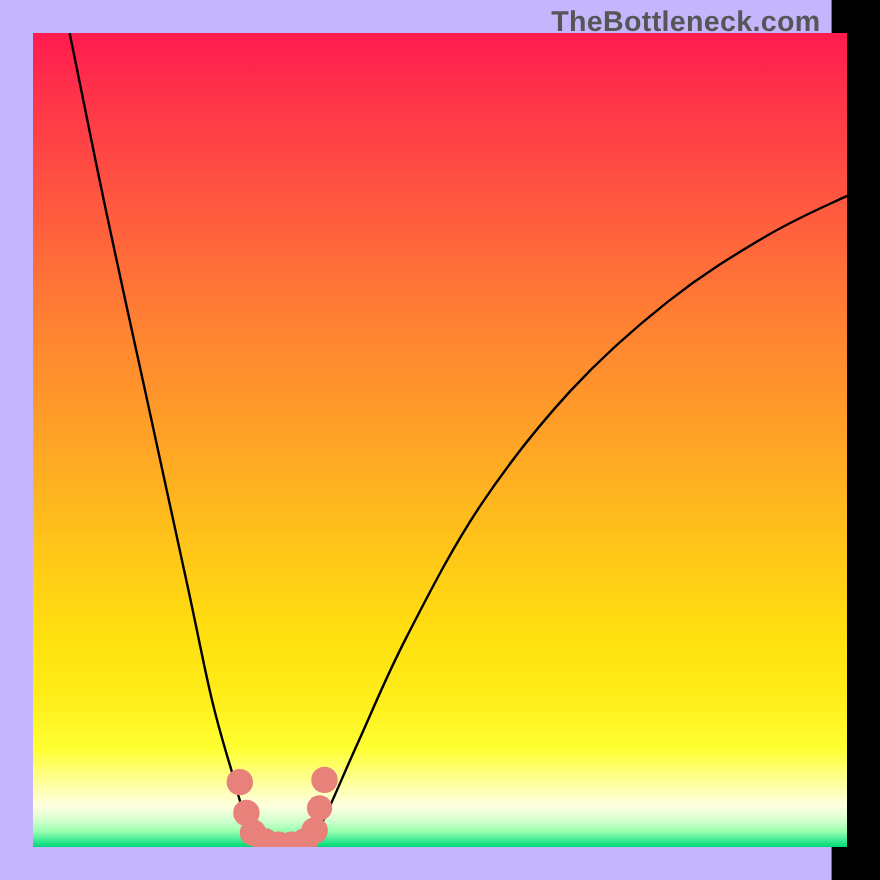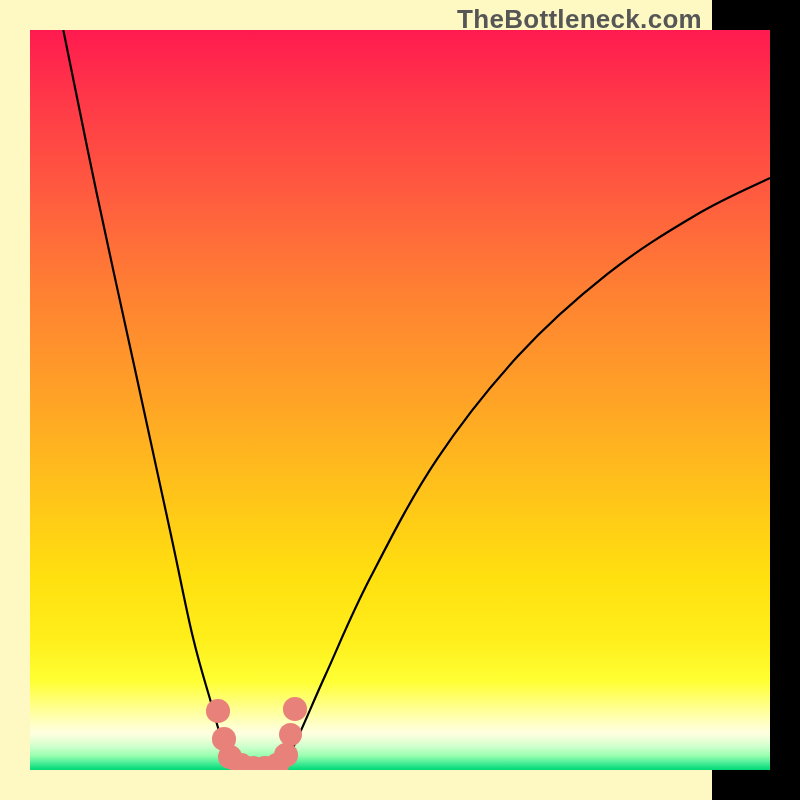--- a/index.html
+++ b/index.html
@@ -7,21 +7,22 @@
     padding: 0;
     width: 800px;
     height: 800px;
     background: #000;
     overflow: hidden;
   }
   .outer {
     position: relative;
     width: 712px;
     height: 800px;
-    background: #fef9c3;
+    background: #c4b5fd;
+    padding-left: 44px;
   }
   .watermark {
     position: absolute;
     top: 4px;
     right: 10px;
     font-family: Arial, Helvetica, sans-serif;
     font-size: 26px;
     font-weight: 600;
     color: #565656;
     letter-spacing: 0.3px;

